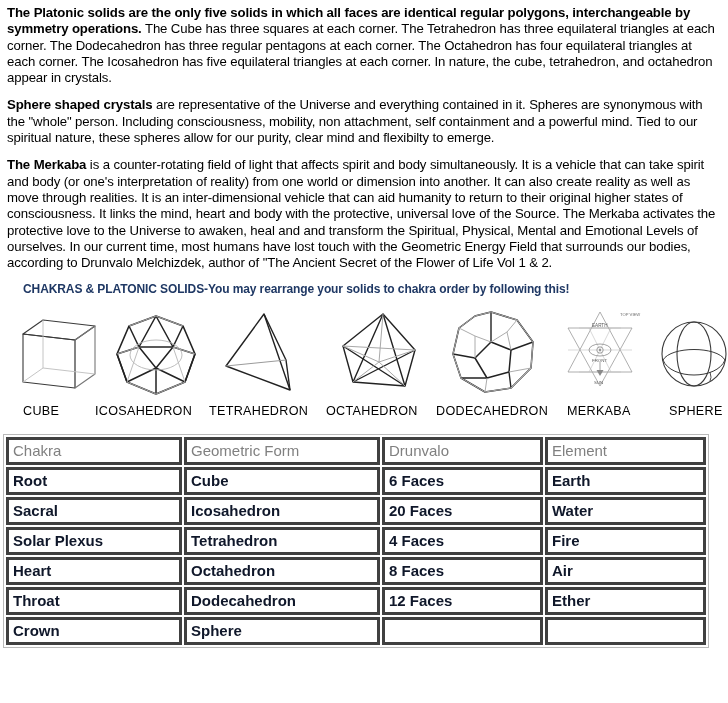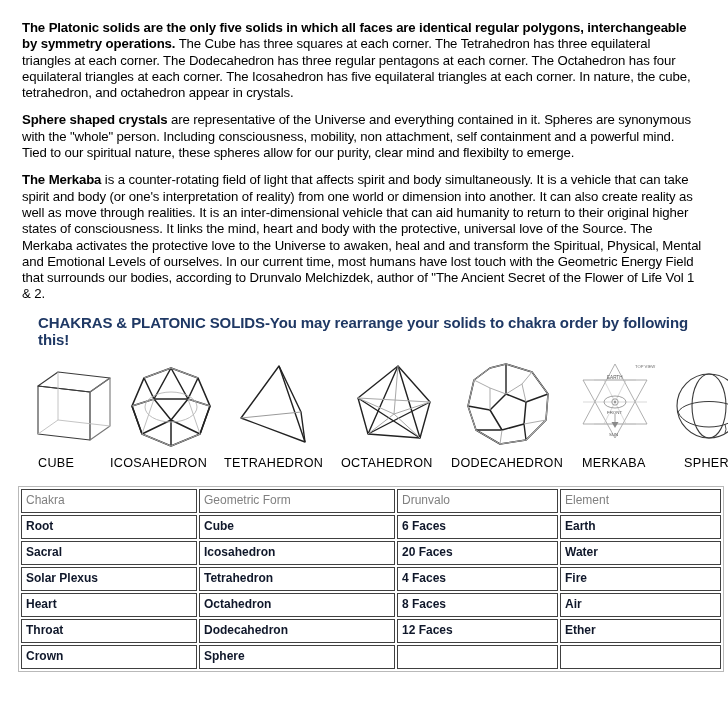--- a/index.html
+++ b/index.html
@@ -13,21 +13,21 @@
     font-family: "Liberation Sans", sans-serif;
     color: #000000;
     overflow: hidden;
   }
 
   .page {
     position: relative;
     width: 728px;
     height: 703px;
     box-sizing: border-box;
-    padding: 16px;
+    padding: 1px;
   }
 
   
   .prose {
     padding: 4px 10px 0 6px;
   }
   .para {
     font-size: 13.2px;
     line-height: 16.3px;
     text-align: left;
@@ -37,21 +37,21 @@
   .para b { font-weight: bold; }
 
   .misspell {
     text-decoration-color: #d01c1c;
     text-decoration-style: wavy;
     text-decoration-skip-ink: none;
   }
 
   
   .chakra-heading {
-    font-size: 15px;
+    font-size: 12px;
     font-weight: bold;
     color: #1F3864;
     margin: 6px 0 0 22px;
     letter-spacing: -0.1px;
   }
 
   
   .solids {
     position: relative;
     height: 100px;
@@ -84,25 +84,25 @@
   }
   table.chakra-table {
     border-collapse: separate;
     border-spacing: 2px;
     width: 700px;
     table-layout: fixed;
     background: #ffffff;
     border: 1px solid #b9b9b9;
   }
   table.chakra-table td {
-    border: 1px solid #404040;
+    border: 3px solid #404040;
     padding: 2px 4px 3px 4px;
     height: 17px;
     vertical-align: middle;
-    font-size: 12px;
+    font-size: 15px;
     overflow: hidden;
     white-space: nowrap;
   }
   table.chakra-table thead td {
     color: #808080;
     font-weight: normal;
   }
   table.chakra-table tbody td {
     color: #0f172a;
     font-weight: bold;

